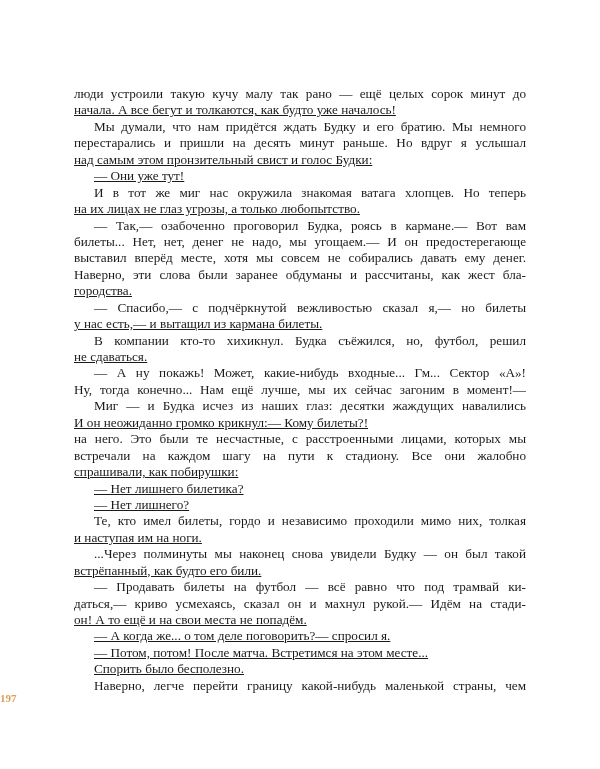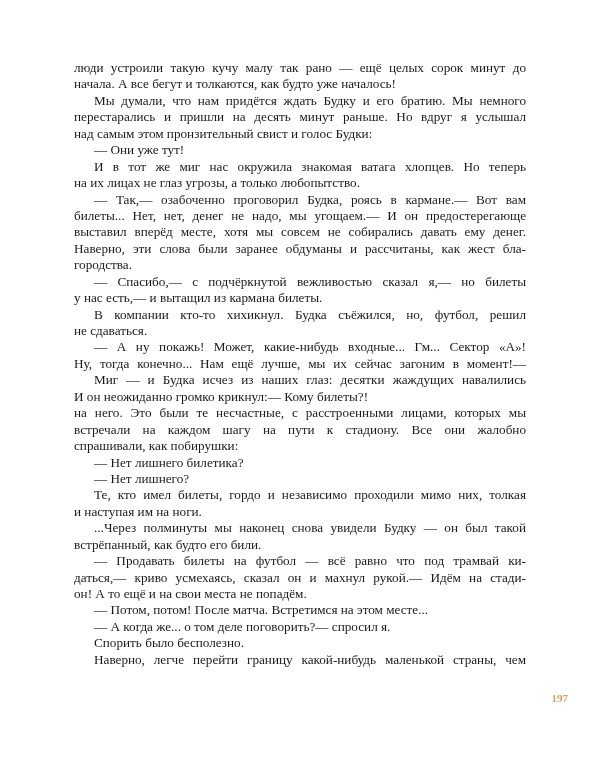--- a/index.html
+++ b/index.html
@@ -9,46 +9,47 @@
     }
     body {
       width: 600px;
       height: 769px;
       position: relative;
       overflow: hidden;
     }
     .page {
       position: absolute;
       left: 74px;
-      top: 60px;
+      top: 86px;
       width: 452px;
       font-family: "Liberation Serif", "DejaVu Serif", serif;
       font-size: 13.2px;
       line-height: 16.45px;
       color: #1a1a1a;
     }
     .line {
       display: block;
       white-space: nowrap;
       text-align: justify;
       text-align-last: justify;
       height: 16.45px;
     }
     .line.indent {
       padding-left: 20px;
     }
     .line.last {
       text-align-last: left;
+      text-decoration: underline;
     }
     .page-number {
       position: absolute;
       left: 0;
       width: 568px;
       top: 692px;
-      text-align: right;
+      text-align: left;
       font-family: "Liberation Serif", "DejaVu Serif", serif;
       font-size: 11px;
       font-weight: bold;
       color: #d9a05b;
     }
   </style>
 </head>
 <body>
 
 <div class="page" id="page-text">
@@ -78,19 +79,19 @@
     <span class="line last">спрашивали, как побирушки:</span>
     <span class="line indent last">— Нет лишнего билетика?</span>
     <span class="line indent last">— Нет лишнего?</span>
     <span class="line indent">Те, кто имел билеты, гордо и независимо проходили мимо них, толкая</span>
     <span class="line last">и наступая им на ноги.</span>
     <span class="line indent">...Через полминуты мы наконец снова увидели Будку — он был такой</span>
     <span class="line last">встрёпанный, как будто его били.</span>
     <span class="line indent">— Продавать билеты на футбол — всё равно что под трамвай ки-</span>
     <span class="line">даться,— криво усмехаясь, сказал он и махнул рукой.— Идём на стади-</span>
     <span class="line last">он! А то ещё и на свои места не попадём.</span>
+    <span class="line indent last">— А когда же... о том деле поговорить?— спросил я.</span>
     <span class="line indent last">— Потом, потом! После матча. Встретимся на этом месте...</span>
-    <span class="line indent last">— А когда же... о том деле поговорить?— спросил я.</span>
     <span class="line indent last">Спорить было бесполезно.</span>
     <span class="line indent">Наверно, легче перейти границу какой-нибудь маленькой страны, чем</span>
   </div>
 
 <div class="page-number" style="color: rgb(217, 160, 91);">197</div>
 
 </body></html>

